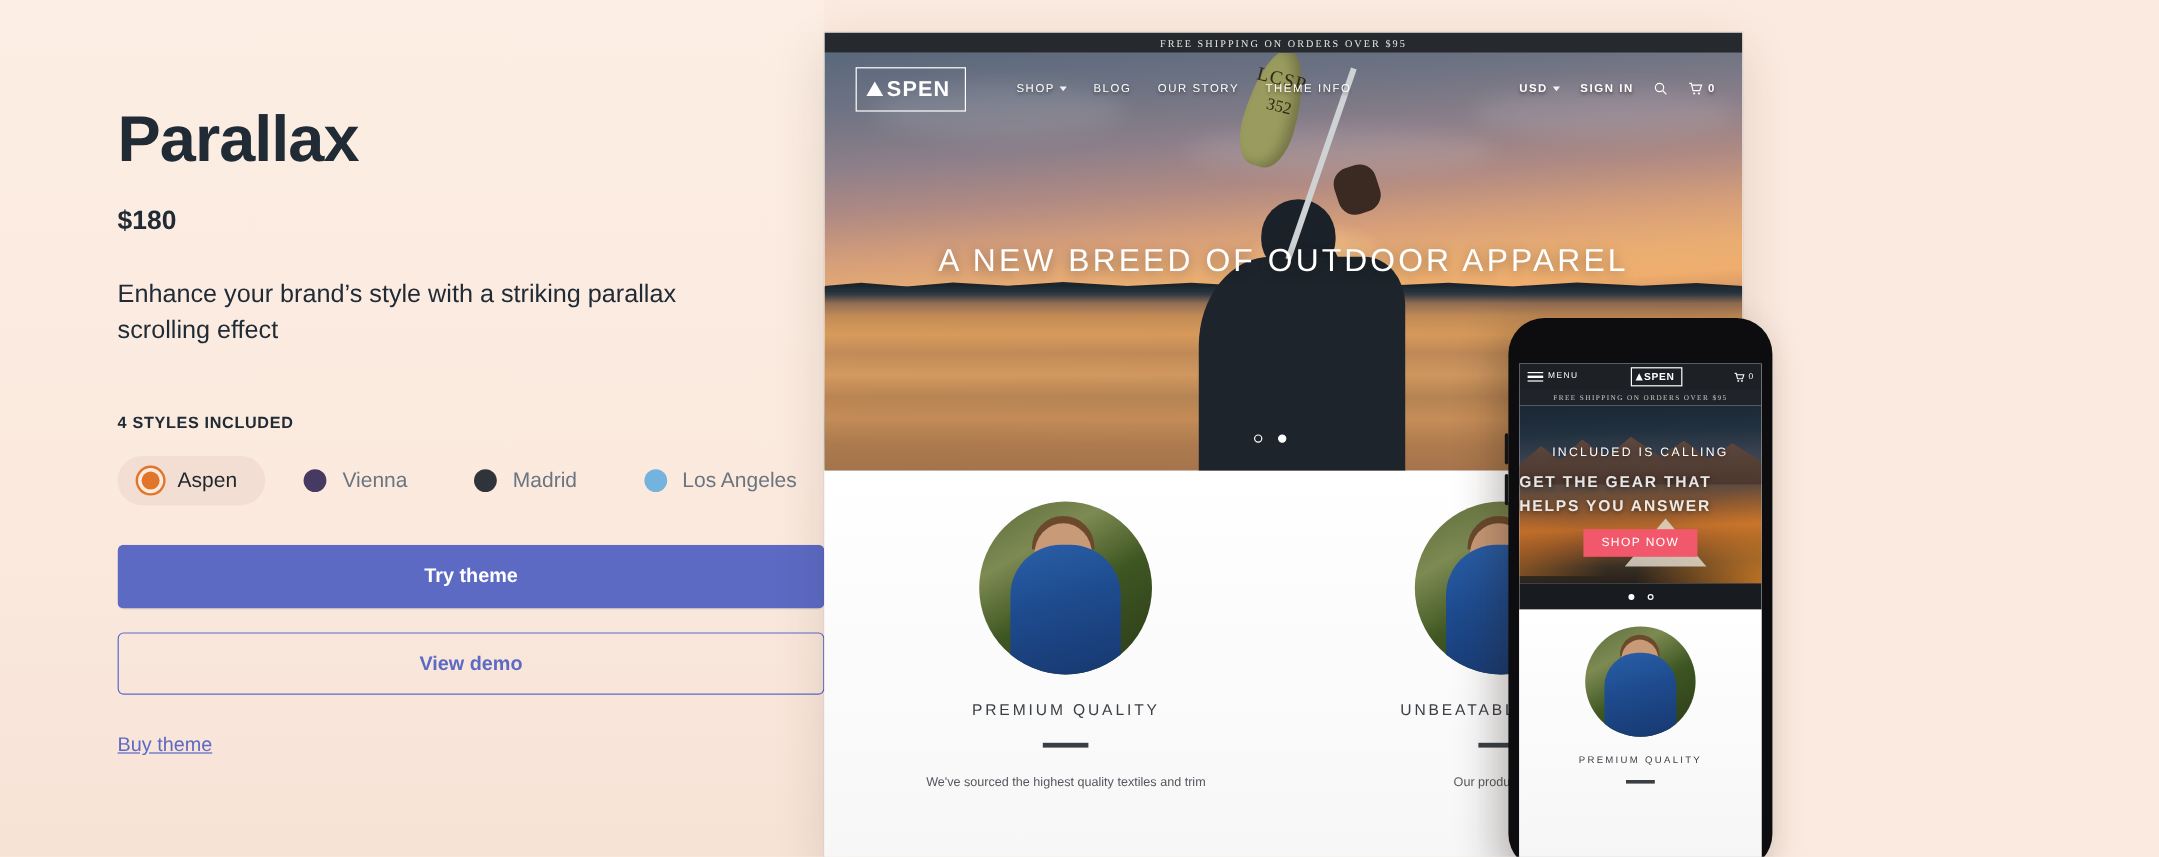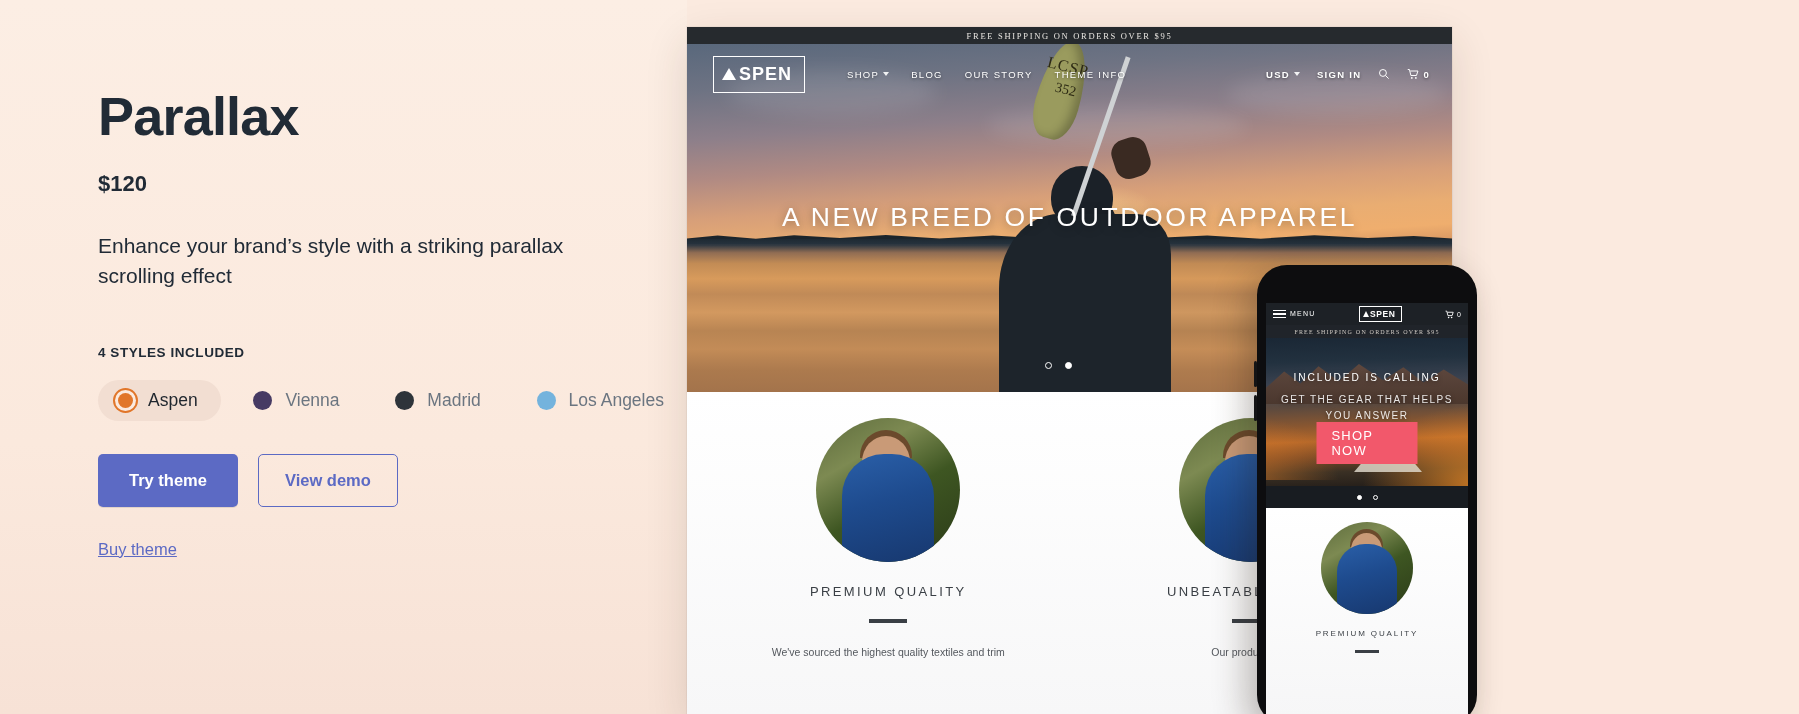--- a/index.html
+++ b/index.html
@@ -88,20 +88,21 @@
     font-size: 17.5px;
     color: #6b7580;
     white-space: nowrap;
   }
   .style-chip.active .style-name { color: #1f262e; }
 
   .btn-row {
     margin-top: 33px;
     display: flex;
     gap: 20px;
+    flex-direction: column;
   }
   .btn {
     font-size: 16.5px;
     font-weight: 700;
     border-radius: 5px;
     padding: 16px 30px;
     cursor: pointer;
     border: 1px solid transparent;
     line-height: 1;
     white-space: nowrap;
@@ -477,27 +478,27 @@
     border-bottom: 40px solid rgba(226,220,206,0.82);
   }
   .p-h1 {
     position:absolute; left:0; right:0; top: 34px;
     text-align:center; color:#fff; font-size: 10.2px;
     letter-spacing: 1.9px; font-weight: 300;
     text-shadow: 0 1px 4px rgba(0,0,0,.5);
   }
   .p-h2 {
     position:absolute; left:0; right:0; top: 54px;
-    text-align:center; color:rgba(255,255,255,0.88); font-size: 10px;
-    letter-spacing: 1.5px; line-height: 1.55; font-weight: 400;
+    text-align:left; color:rgba(255,255,255,0.88); font-size: 13px;
+    letter-spacing: 1.5px; line-height: 1.55; font-weight: 700;
     text-shadow: 0 1px 4px rgba(0,0,0,.5);
   }
   .p-shop {
     position:absolute; left: 50%; transform: translateX(-50%); bottom: 22px;
-    background:#f2586b; color:#fff; font-size: 13px; letter-spacing:1.2px;
+    background:#f2586b; color:#fff; font-size: 10px; letter-spacing:1.2px;
     padding: 6px 15px; font-weight:400;
   }
   .p-dots {
     height: 22px; background:#181c21;
     display:flex; align-items:center; justify-content:center; gap: 11px;
   }
   .pdot { width:5px; height:5px; border-radius:50%; border:1px solid #fff; }
   .pdot.on { background:#fff; }
   .p-feature {
     background: linear-gradient(180deg,#ffffff 0%, #f6f6f7 100%);
@@ -518,21 +519,21 @@
   .p-feature-rule { width: 24px; height:2.5px; background:#3a3f45; margin: 12px auto 0; }
 </style>
 </head>
 <body>
 
 <div class="page">
 
   <div class="left-panel">
     <div class="left-inner">
       <h1 class="theme-title">Parallax</h1>
-      <div class="theme-price">$120</div>
+      <div class="theme-price">$180</div>
       <p class="theme-desc">Enhance your brand’s style with a striking parallax scrolling effect</p>
 
       <div class="styles-label">4 STYLES INCLUDED</div>
 
       <div class="styles-row">
         <div class="style-chip active">
           <span class="swatch" style="background:#e1762a"></span>
           <span class="style-name">Aspen</span>
         </div>
         <div class="style-chip">

